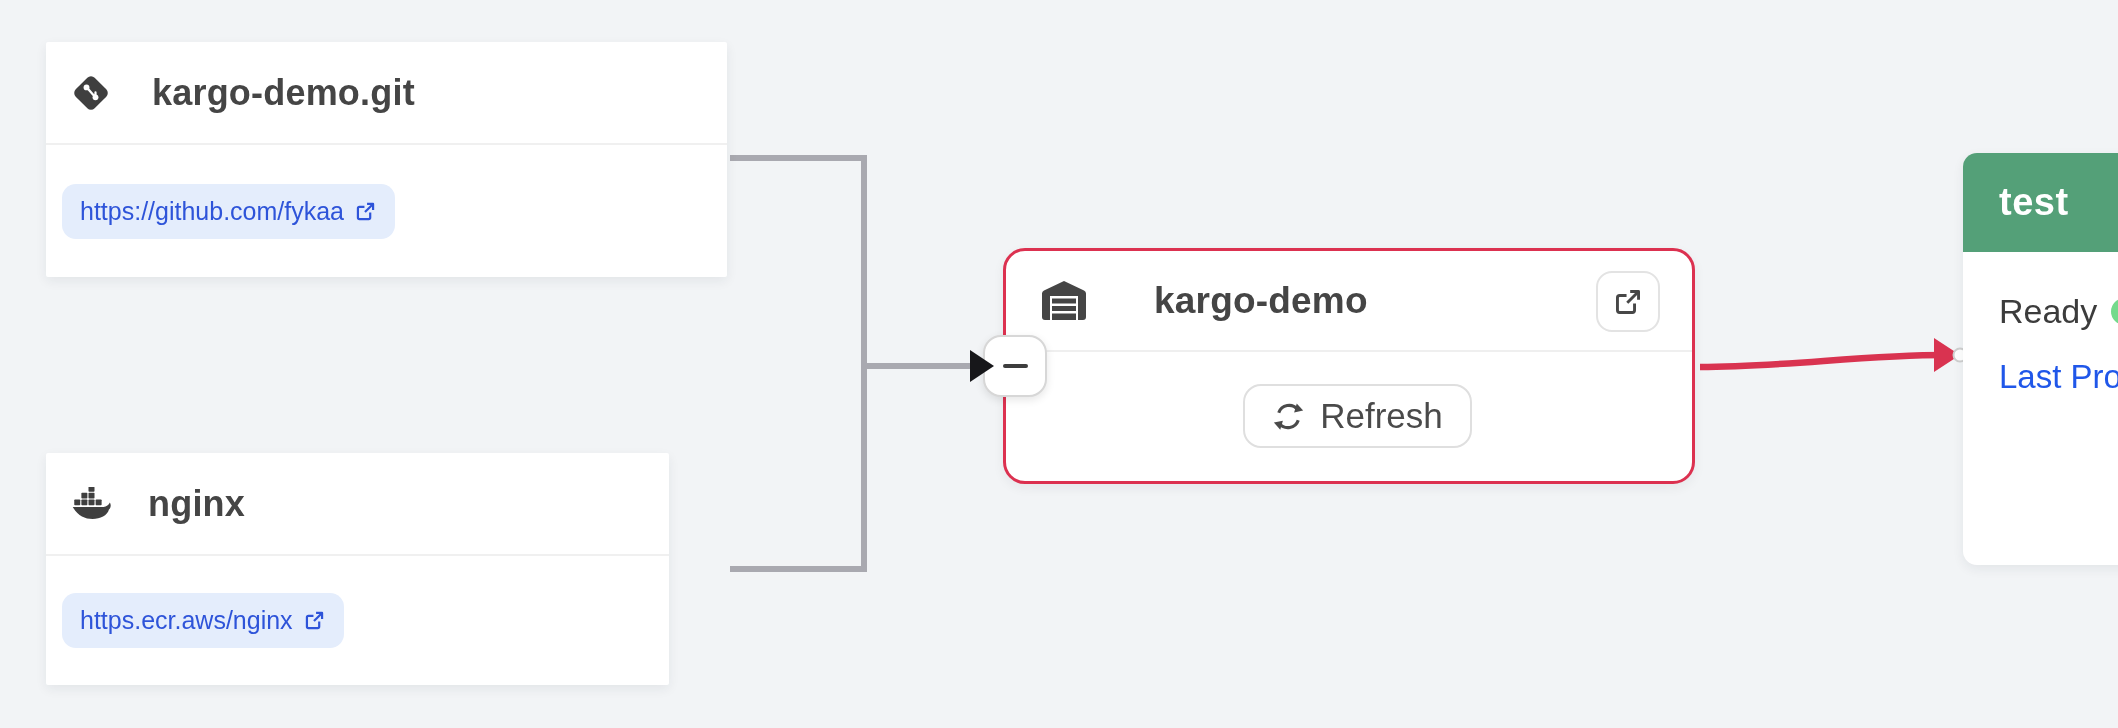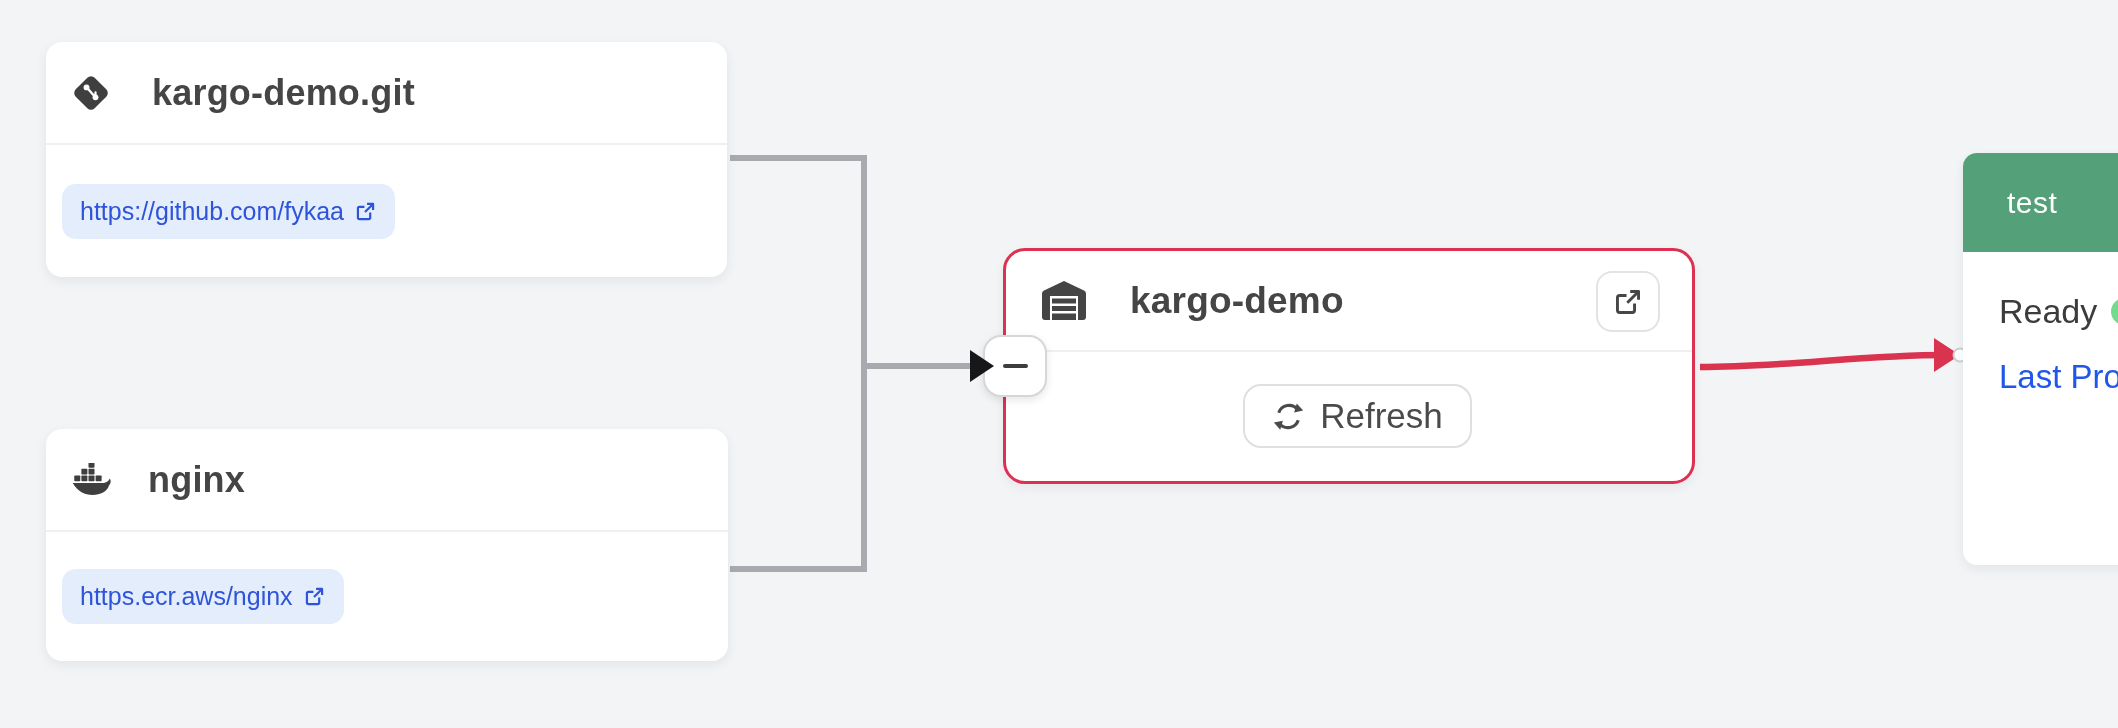--- a/index.html
+++ b/index.html
@@ -18,21 +18,21 @@
     z-index:1;pointer-events:none;
   }
   .edge-gray{fill:none;stroke:var(--edge-gray,#a9a9b0);stroke-width:6px;}
   .edge-red{fill:none;stroke:var(--edge-red,#d93350);stroke-width:6.5px;}
   .arrow-red{fill:var(--edge-red,#d93350);}
   .handle-dot{fill:#ffffff;stroke:#cfcfcf;stroke-width:2px;}
 
   .card{
     position:absolute;
     background:#fff;
-    border-radius:16px;
+    border-radius:2px;
     box-shadow:0 4px 12px rgba(30,41,59,.07);
     display:flex;flex-direction:column;
     z-index:2;
   }
   .card-head{
     flex:none;height:101px;
     display:flex;align-items:center;
     padding-left:26px;gap:42px;
   }
   .hr{flex:none;height:2px;background:#f0f0f0;}
@@ -96,21 +96,21 @@
     left:1963px;top:153px;width:220px;height:412px;
     border-radius:14px;cursor:pointer;
   }
   .stage-head{
     flex:none;height:99px;
     background:var(--stage-header-green,#54a078);
     border-radius:14px 14px 0 0;
     display:flex;align-items:center;padding-left:36px;
   }
   .stage-title{
-    margin:8px;color:#fff;font-size:30px;font-weight:400;letter-spacing:.5px;
+    margin:0;color:#fff;font-size:38px;font-weight:700;letter-spacing:.5px;
   }
   .stage-body{flex:1;padding:40px 0 0 36px;}
   .ready-row{display:flex;align-items:center;gap:14px;font-size:34px;color:#3c3c3c;white-space:nowrap;}
   .ready-dot{
     width:27px;height:27px;border-radius:50%;flex:none;
     background:var(--ready-dot-green,#74da8c);
   }
   .promo-link{
     display:block;margin-top:27px;
     color:var(--promotion-link-blue,#2057e9);
@@ -150,21 +150,21 @@
           <g fill="none" stroke="var(--link-blue,#2e54d9)" stroke-width="4.2" stroke-linejoin="round">
             <path d="M25,7.5 H36.5 V19"></path>
             <path d="M36.5,7.5 L21,23"></path>
             <path d="M31,24 V33.5 Q31,36.5 28,36.5 H10.5 Q7.5,36.5 7.5,33.5 V16 Q7.5,13 10.5,13 H20"></path>
           </g>
         </svg>
       </a>
     </div>
   </section>
 
-  <section class="card" style="left:46px;top:429px;width:682px;height:232px;">
+  <section class="card" style="left:46px;top:453px;width:623px;height:232px;">
     <div class="card-head" style="gap:34px;">
       <svg width="42" height="34" viewBox="0 0 56 44">
         <g fill="#3f3f3f">
           <rect x="3" y="16" width="8" height="7.5" rx="1"></rect>
           <rect x="12.5" y="16" width="8" height="7.5" rx="1"></rect>
           <rect x="22" y="16" width="8" height="7.5" rx="1"></rect>
           <rect x="31.5" y="16" width="8" height="7.5" rx="1"></rect>
           <rect x="12.5" y="7" width="8" height="7.5" rx="1"></rect>
           <rect x="22" y="7" width="8" height="7.5" rx="1"></rect>
           <rect x="22" y="-1" width="8" height="6.5" rx="1"></rect>
@@ -189,21 +189,21 @@
   </section>
 
   <section class="card warehouse" style="left:1003px;top:248px;width:686px;height:230px;">
     <div class="card-head">
       <svg width="48" height="48" viewBox="0 0 48 48">
         <path fill="#454545" d="M24,4 L44,13.5 Q46,14.5 46,16.5 V40 Q46,43 43,43 H38 V19 H10 V43 H5 Q2,43 2,40 V16.5 Q2,14.5 4,13.5 Z"></path>
         <rect x="12" y="21.5" width="24" height="5" fill="#454545"></rect>
         <rect x="12" y="29" width="24" height="5" fill="#454545"></rect>
         <rect x="12" y="36.5" width="24" height="6.5" fill="#454545"></rect>
       </svg>
-      <h3 class="card-title" style="font-size:37px;">kargo-demo</h3>
+      <h3 class="card-title" style="font-size:37px;margin-left:24px;">kargo-demo</h3>
       <button class="ext-btn">
         <svg width="32" height="32" viewBox="0 0 44 44">
           <g fill="none" stroke="#474747" stroke-width="4" stroke-linejoin="round">
             <path d="M25,7.5 H36.5 V19"></path>
             <path d="M36.5,7.5 L21,23"></path>
             <path d="M31,24 V33.5 Q31,36.5 28,36.5 H10.5 Q7.5,36.5 7.5,33.5 V16 Q7.5,13 10.5,13 H20"></path>
           </g>
         </svg>
       </button>
     </div>

